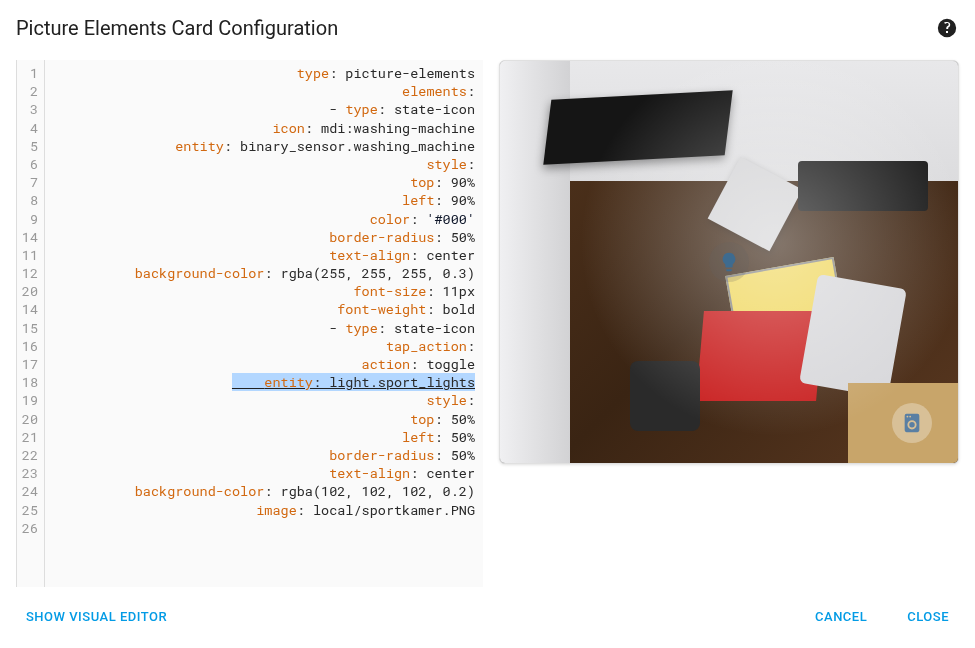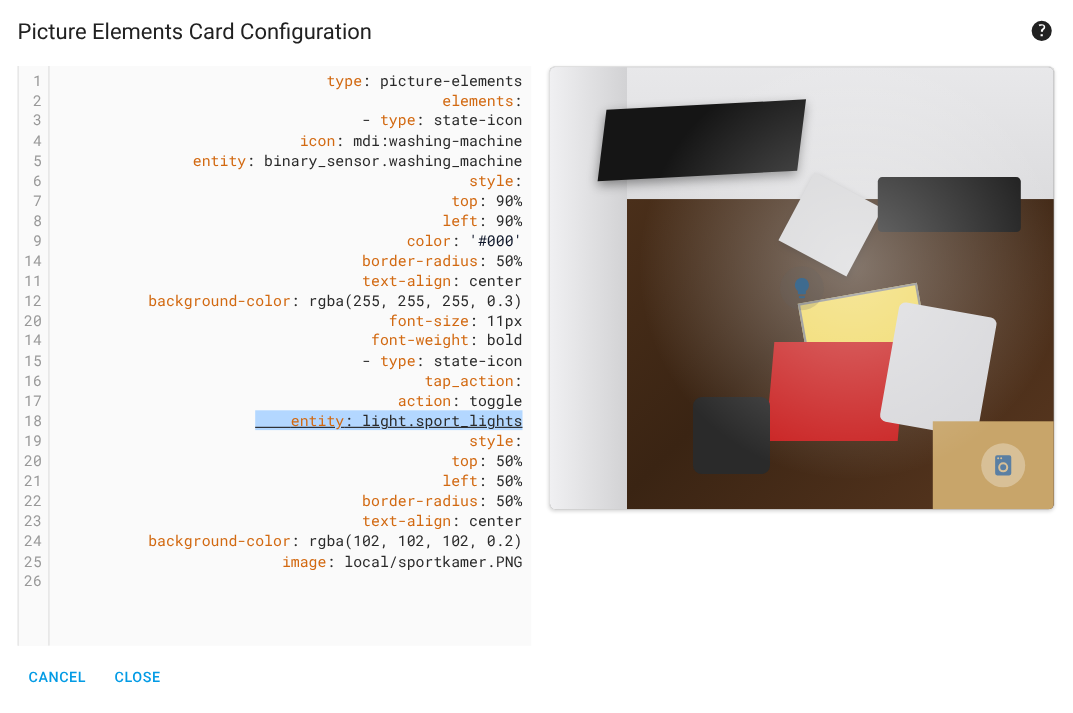--- a/index.html
+++ b/index.html
@@ -124,21 +124,21 @@
   border:none;
   color:#039be5;
   font:inherit;
   font-size:13px;
   font-weight:500;
   letter-spacing:.5px;
   padding:8px 10px;
   text-transform:uppercase;
   cursor:pointer;
 }
-.footer-right { display:flex; gap:6px;align-items:flex-end; }
+.footer-right { display:flex; gap:20px;align-items:flex-end; }
 </style>
 </head>
 <body>
 
 <div class="dialog">
   <div class="header">
     <h2>Picture Elements Card Configuration</h2>
     <div class="help-icon">
       <svg width="22" height="22" viewBox="0 0 24 24" fill="#212121">
           <path d="M12 2a10 10 0 100 20 10 10 0 000-20zm1.1 15.5h-2.2v-2.2h2.2v2.2zm2.27-7.7c-.3.4-.68.73-1.12 1.02-.36.25-.6.5-.74.77-.14.27-.21.62-.21 1.06v.35h-2.1v-.46c0-.63.1-1.14.33-1.55.22-.4.6-.8 1.12-1.18.5-.36.83-.67 1-.93.17-.26.25-.56.25-.9 0-.4-.14-.72-.42-.95-.28-.23-.67-.35-1.17-.35-.86 0-1.7.3-2.5.88l-.86-1.72A6.23 6.23 0 0112.1 5.5c1.02 0 1.84.26 2.46.77.62.51.93 1.2.93 2.06 0 .58-.15 1.07-.42 1.47z"></path>
@@ -203,18 +203,19 @@
         <div class="state-icon wash">
           <svg width="22" height="22" viewBox="0 0 24 24" fill="currentColor">
               <path d="M6 2h12a2 2 0 012 2v16a2 2 0 01-2 2H6a2 2 0 01-2-2V4a2 2 0 012-2zm1 2a1 1 0 100 2 1 1 0 000-2zm3 0a1 1 0 100 2 1 1 0 000-2zm2 5a5 5 0 100 10 5 5 0 000-10zm0 2a3 3 0 110 6 3 3 0 010-6z"></path>
             </svg>
         </div>
       </div>
     </div>
   </div>
 
   <div class="footer">
+    <button class="text-btn">Show Visual Editor</button>
     <div class="footer-right">
       <button class="text-btn">Cancel</button>
       <button class="text-btn">Close</button>
     </div>
   </div>
 </div>
 
 </body></html>

